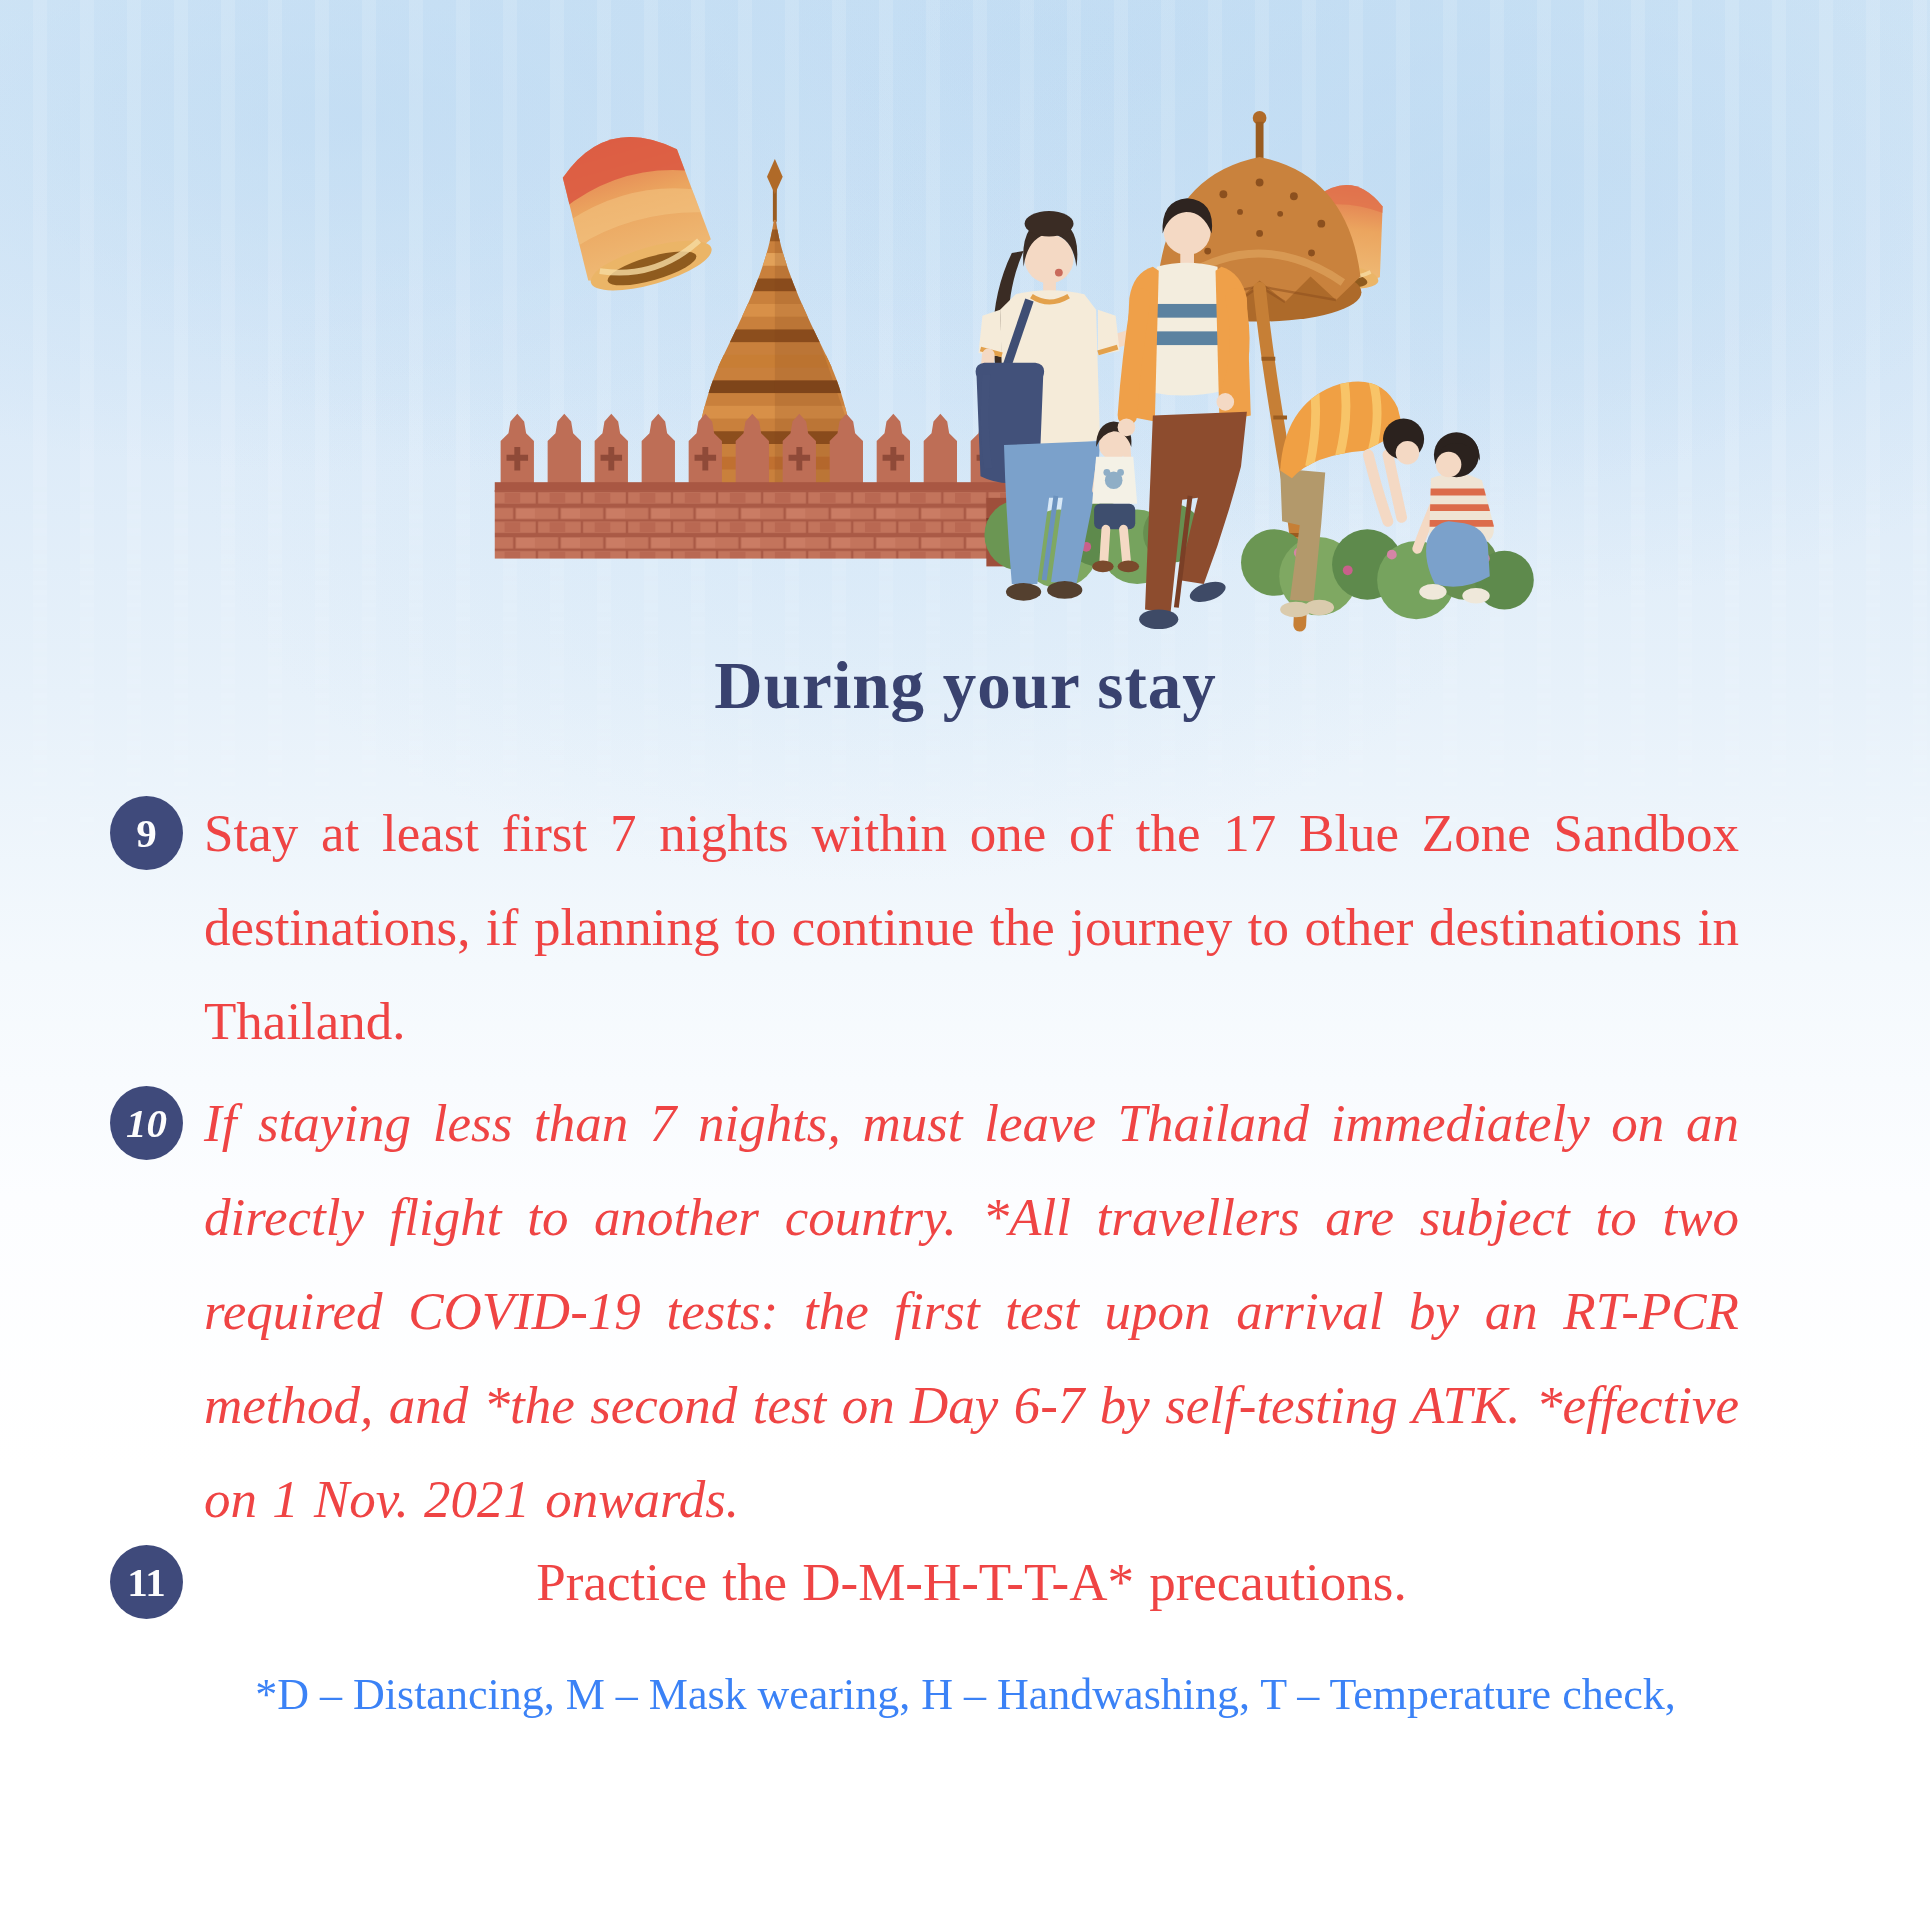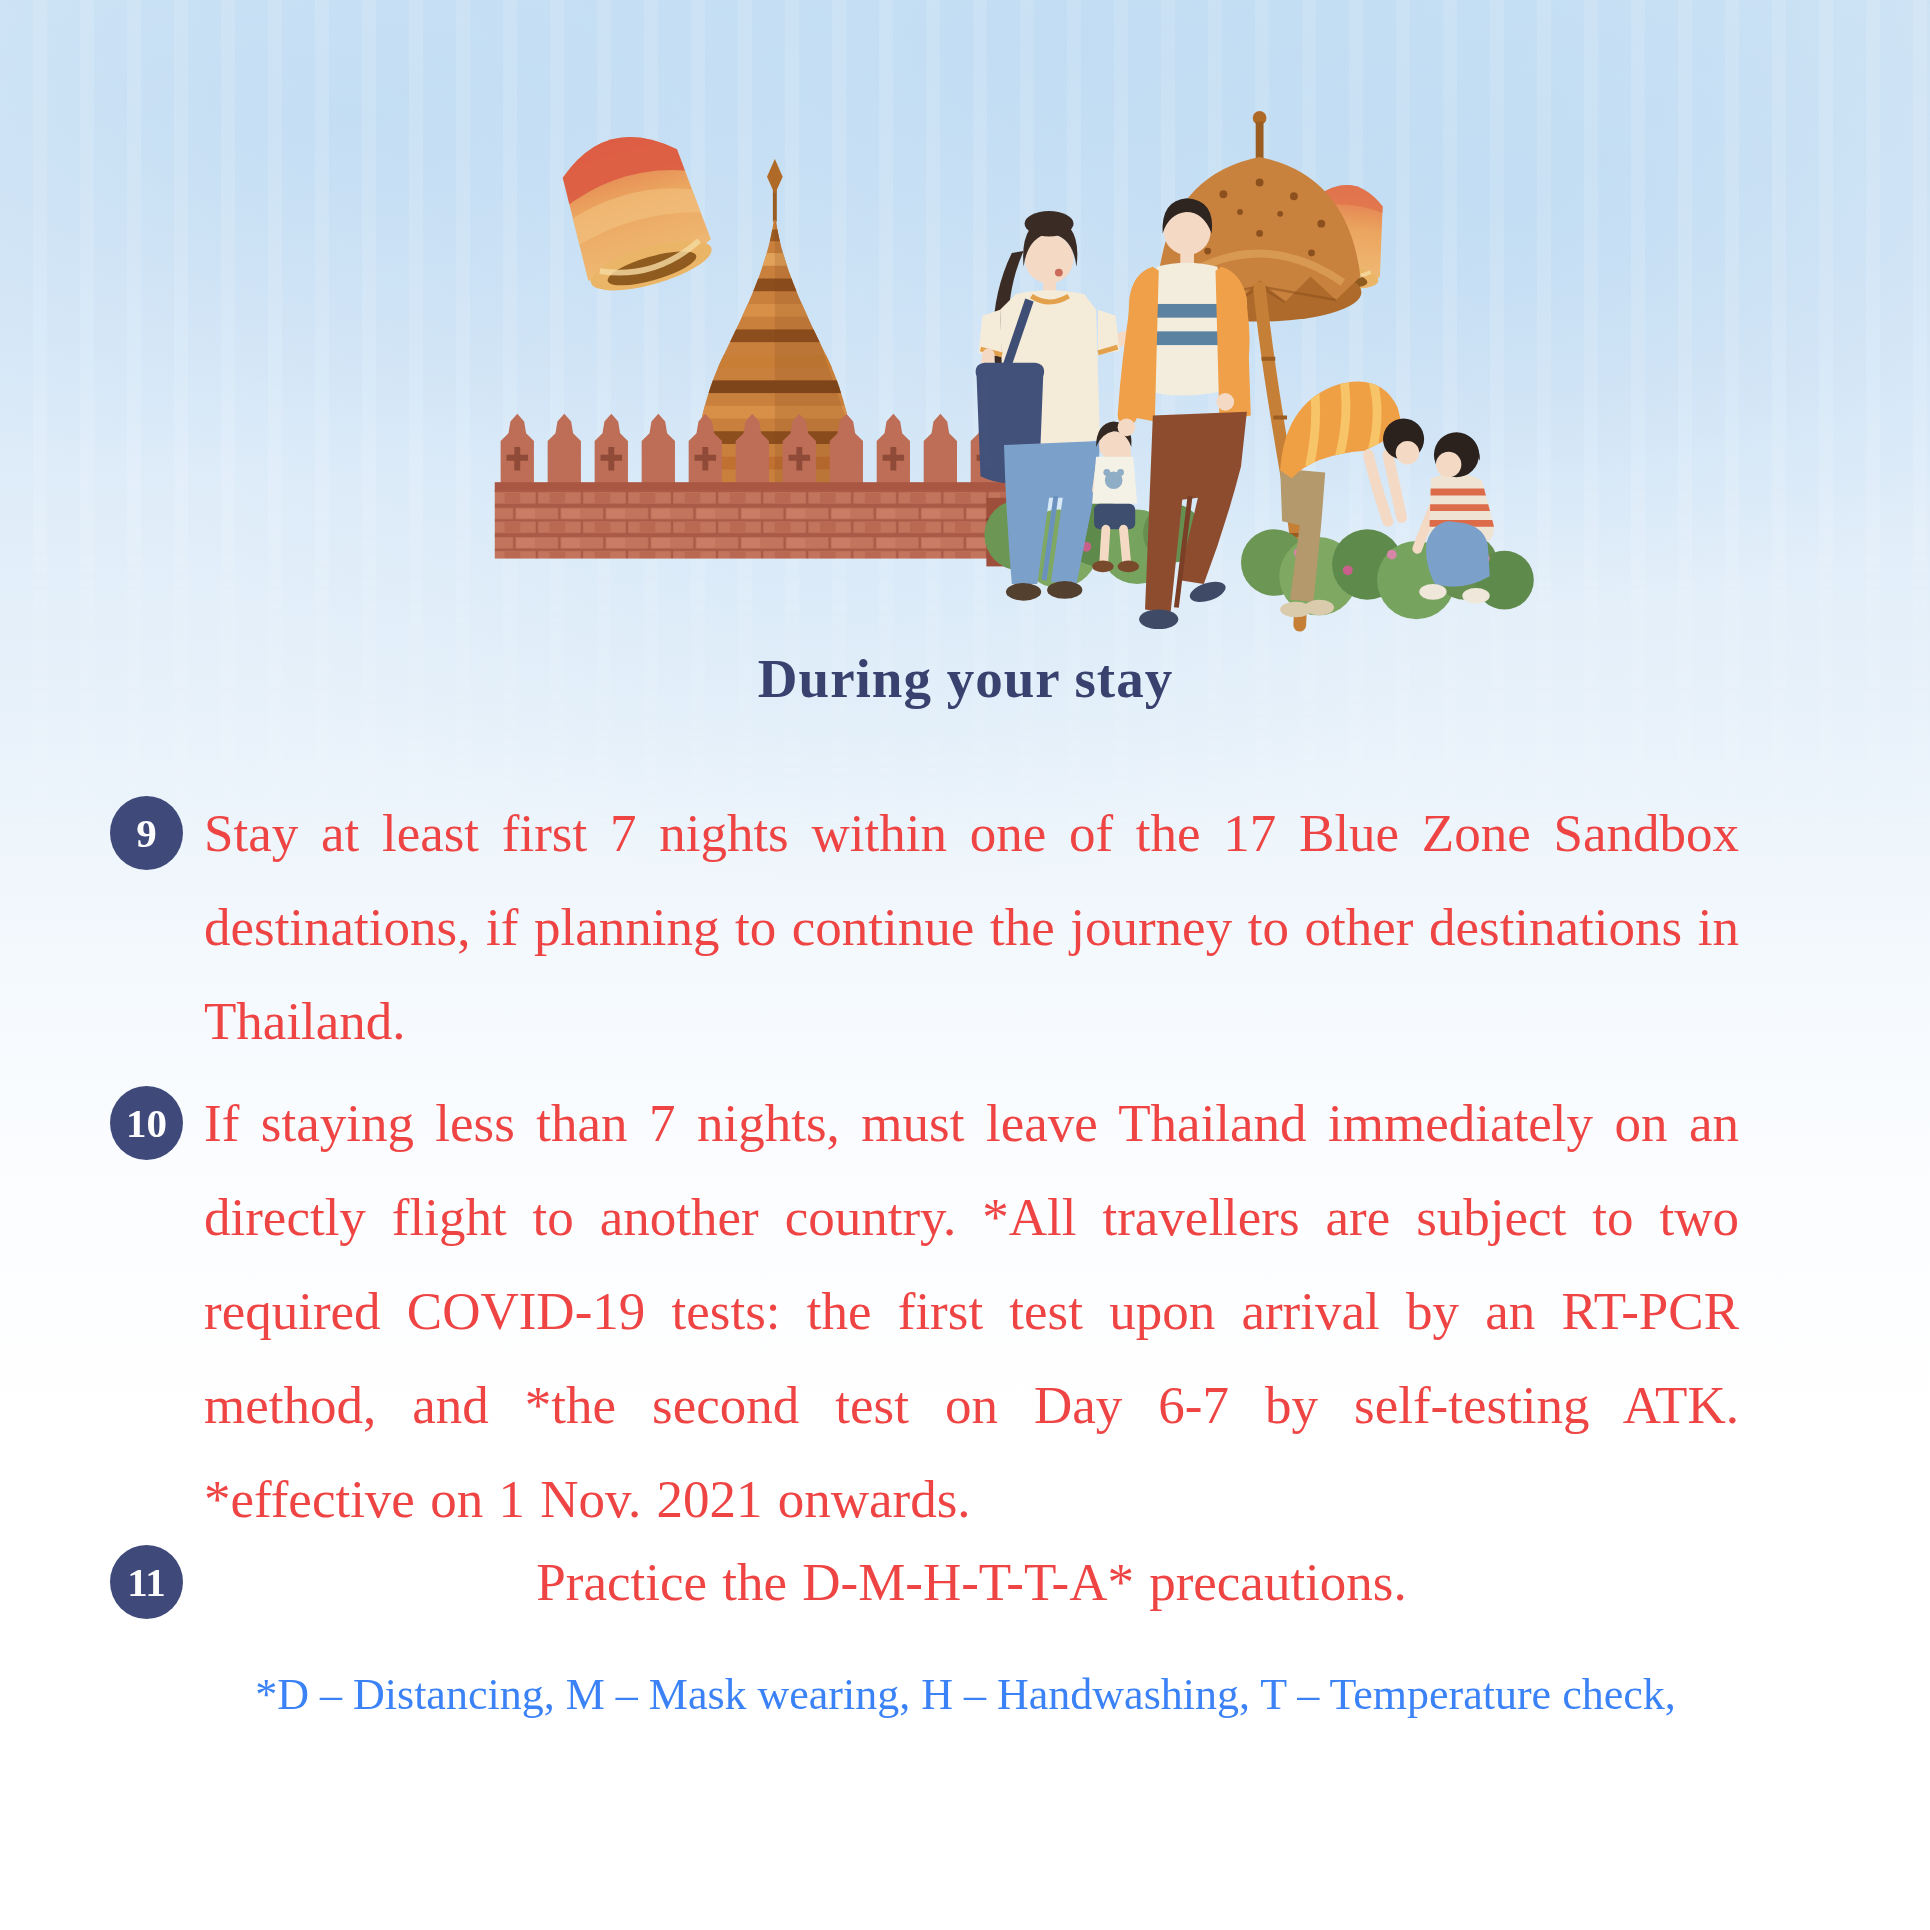--- a/index.html
+++ b/index.html
@@ -20,26 +20,26 @@
   .bg-streaks{
     position:absolute;left:0;top:0;width:100%;height:882px;opacity:.35;
     background:repeating-linear-gradient(90deg,rgba(255,255,255,0) 0 33px,rgba(255,255,255,0.35) 33px 47px);
     -webkit-mask-image:linear-gradient(180deg,#000 55%,transparent 100%);
             mask-image:linear-gradient(180deg,#000 55%,transparent 100%);
   }
   .illustration{position:absolute;left:412px;top:65px;width:1137px;height:568px;}
   .illustration svg{width:100%;height:100%;display:block;}
   .page-title{
     position:absolute;left:0;top:647px;width:100%;margin:0;
-    text-align:center;font-size:55px;font-weight:700;letter-spacing:1px;
+    text-align:center;font-size:67px;font-weight:700;letter-spacing:1px;
     color:#39426F;
   }
   .item{position:absolute;left:110px;width:1629px;padding-left:94px;box-sizing:border-box;}
   .item-9{top:786px;}
-  .item-10{top:1076px;}
+  .item-10{top:1076px;font-style:italic;}
   .item-11{top:1535px;}
   .badge{
     position:absolute;left:0;top:9.8px;width:73px;height:74px;border-radius:50%;
     background:#3F4A7B;color:#FDFDFD;display:flex;align-items:center;justify-content:center;
     font-size:41px;font-weight:700;
   }
   .item-text{
     margin:0;font-size:53px;line-height:94px;color:#ef4444;
     text-align:justify;word-spacing:2px;
   }

